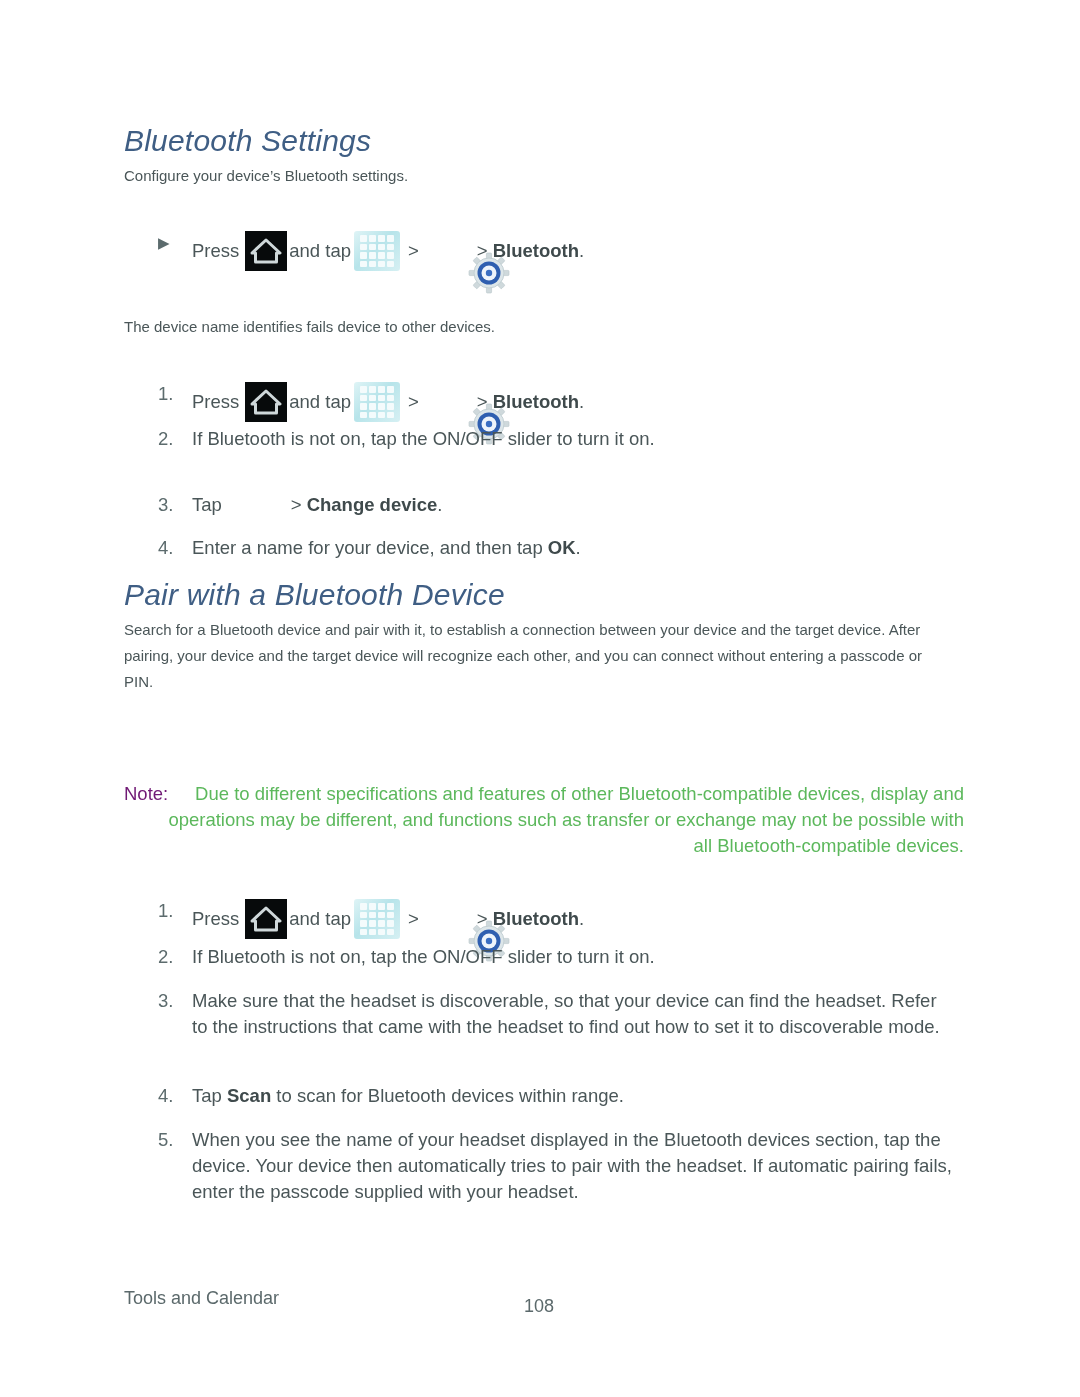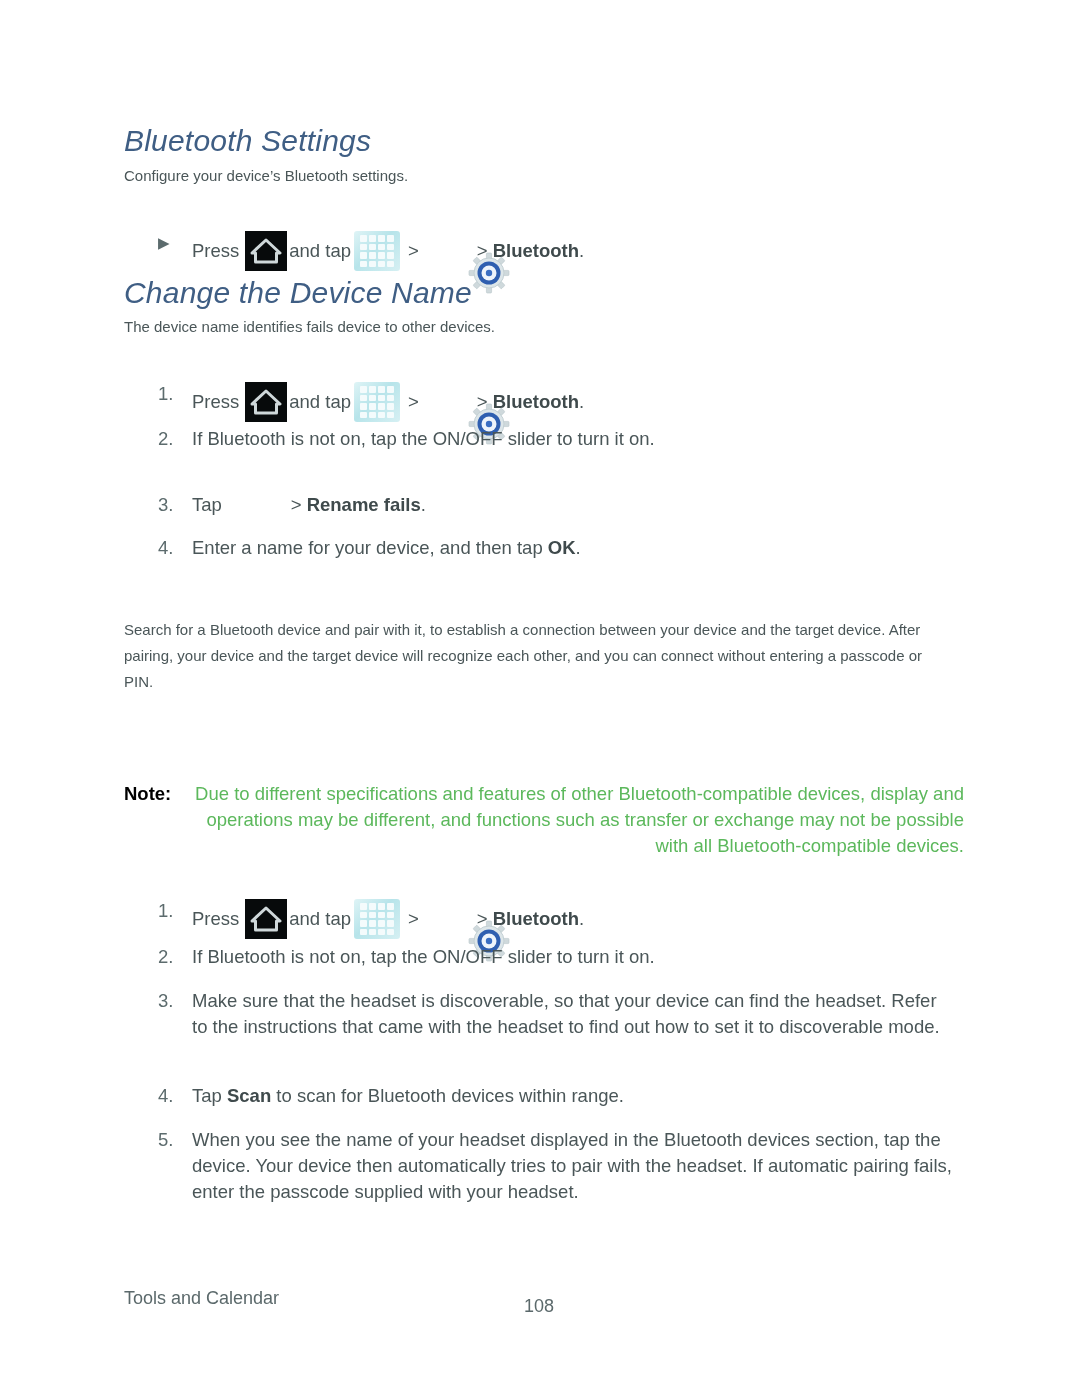--- a/index.html
+++ b/index.html
@@ -53,22 +53,22 @@
     position: absolute;
     left: 124px;
     top: 781px;
     width: 840px;
     font-size: 18.5px;
     line-height: 26px;
     display: flex;
     align-items: flex-start;
   }
   .note-label {
-    font-weight: bold;
-    color: #000000;
+    font-weight: normal;
+    color: #701a75;
     flex: 0 0 auto;
     margin-right: 0;
   }
   .note-body {
     color: #5cb85c;
     flex: 1 1 auto;
     text-align: right;
   }
 
   
@@ -232,21 +232,20 @@
             <circle r="3.2" fill="#3a6ec2"></circle>
           </g>
         </svg>
       </span>
       <span class="sep">&gt;</span>
       <span class="bold">Bluetooth</span>
       <span>.</span>
     </span>
   </div>
 
-  <h2 class="section-heading h-change-name">Change the Device Name</h2>
 
   <div class="para p-devname">The device name identifies fails device to other devices.</div>
 
   <div class="step inline-icons s-cdn-1">
     <span class="marker">1.</span>
     <span class="step-body">
       <span>Press</span>
       <span class="icon icon-home">
         <svg width="42" height="40" viewBox="0 0 42 40" aria-hidden="true">
           <path d="M21 9 L35 22 L31.5 22 L31.5 31 L10.5 31 L10.5 22 L7 22 Z" fill="none" stroke="#cfd8da" stroke-width="3" stroke-linejoin="round"></path>
@@ -292,30 +291,31 @@
     <span class="marker">2.</span>
     <span class="step-body">If Bluetooth is not on, tap the ON/OFF slider to turn it on.</span>
   </div>
 
   <div class="step inline-icons s-cdn-3">
     <span class="marker">3.</span>
     <span class="step-body">
       <span>Tap</span>
       <span class="icon icon-blank"></span>
       <span class="sep">&gt;</span>
-      <span class="bold">Rename fails</span>
+      <span class="bold">Change device</span>
       <span>.</span>
     </span>
   </div>
 
   <div class="step s-cdn-4">
     <span class="marker">4.</span>
     <span class="step-body"><span>Enter a name for your device, and then tap </span><span class="bold">OK</span><span>.</span></span>
   </div>
 
+  <h2 class="section-heading h-pair-device">Pair with a Bluetooth Device</h2>
 
   <div class="para p-search">Search for a Bluetooth device and pair with it, to establish a connection between your device and the target device. After pairing, your device and the target device will recognize each other, and you can connect without entering a passcode or PIN.</div>
 
 
   <div class="note-block">
     <span class="note-label">Note:</span>
     <span class="note-body">Due to different specifications and features of other Bluetooth-compatible devices, display and operations may be different, and functions such as transfer or exchange may not be possible with all Bluetooth-compatible devices.</span>
   </div>
 
   <div class="step inline-icons s-pair-1">

